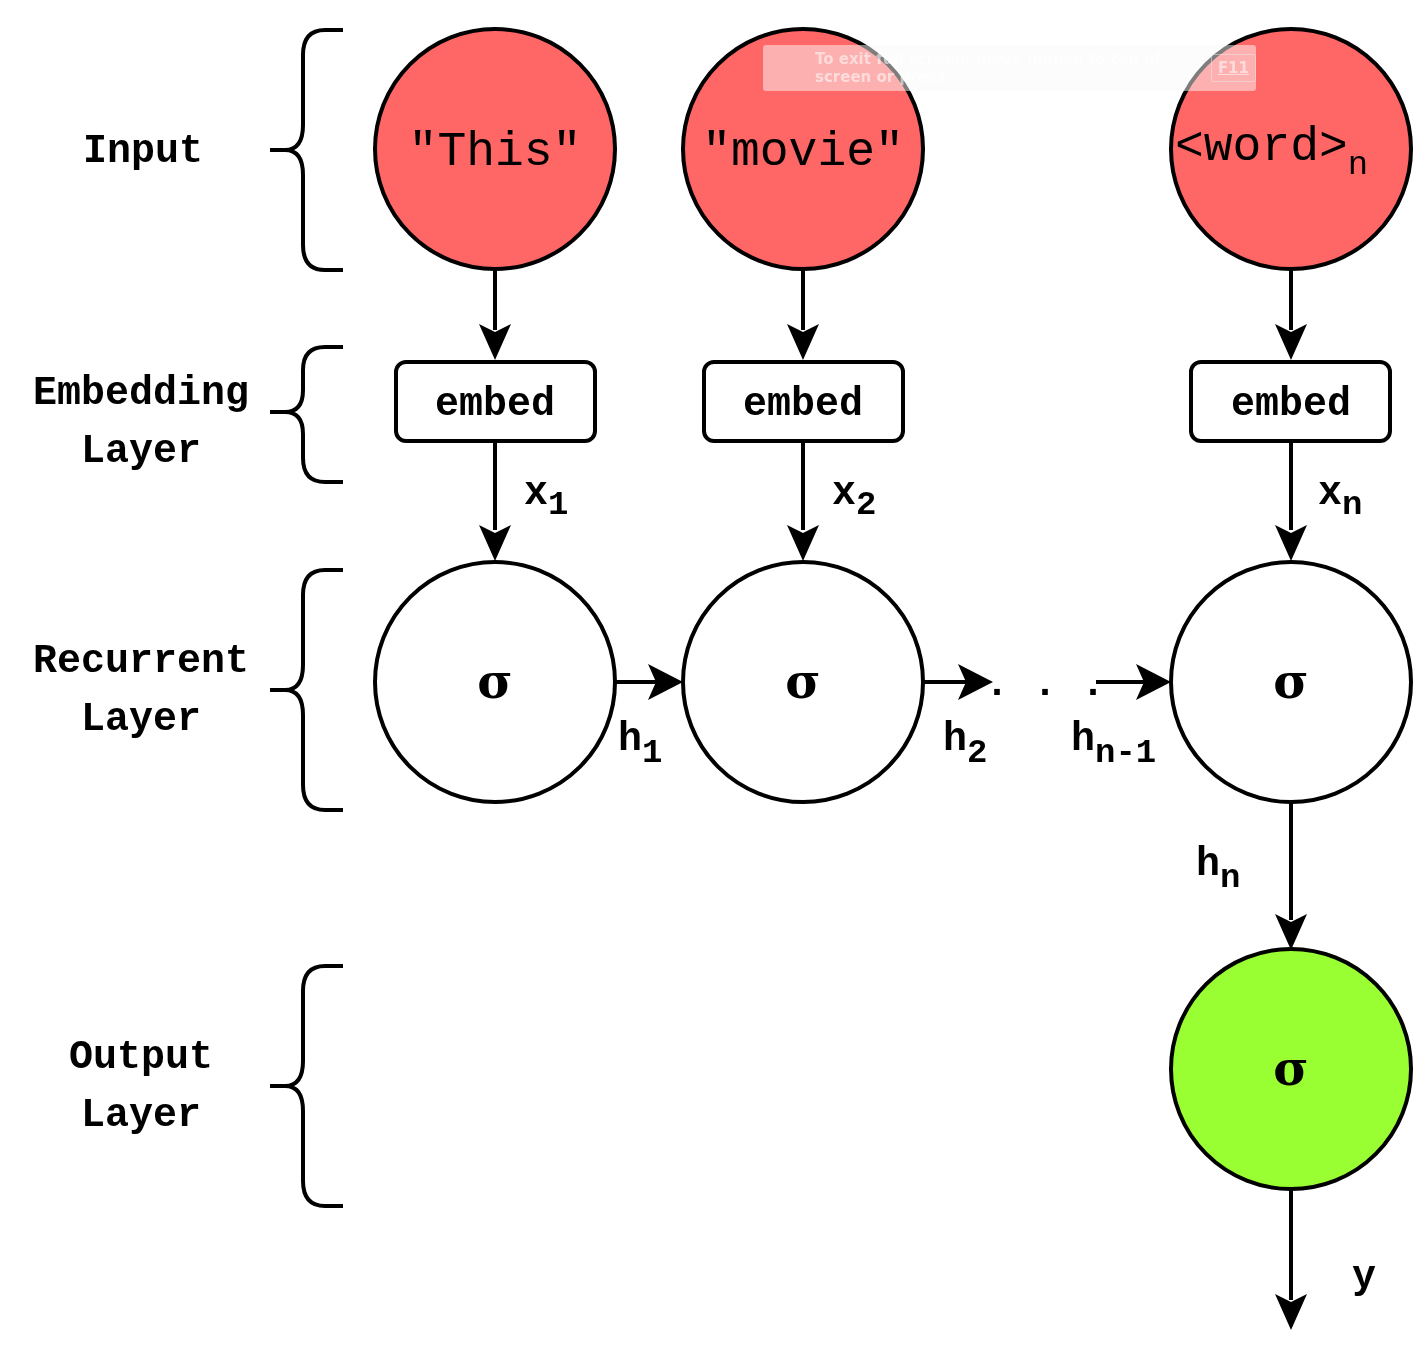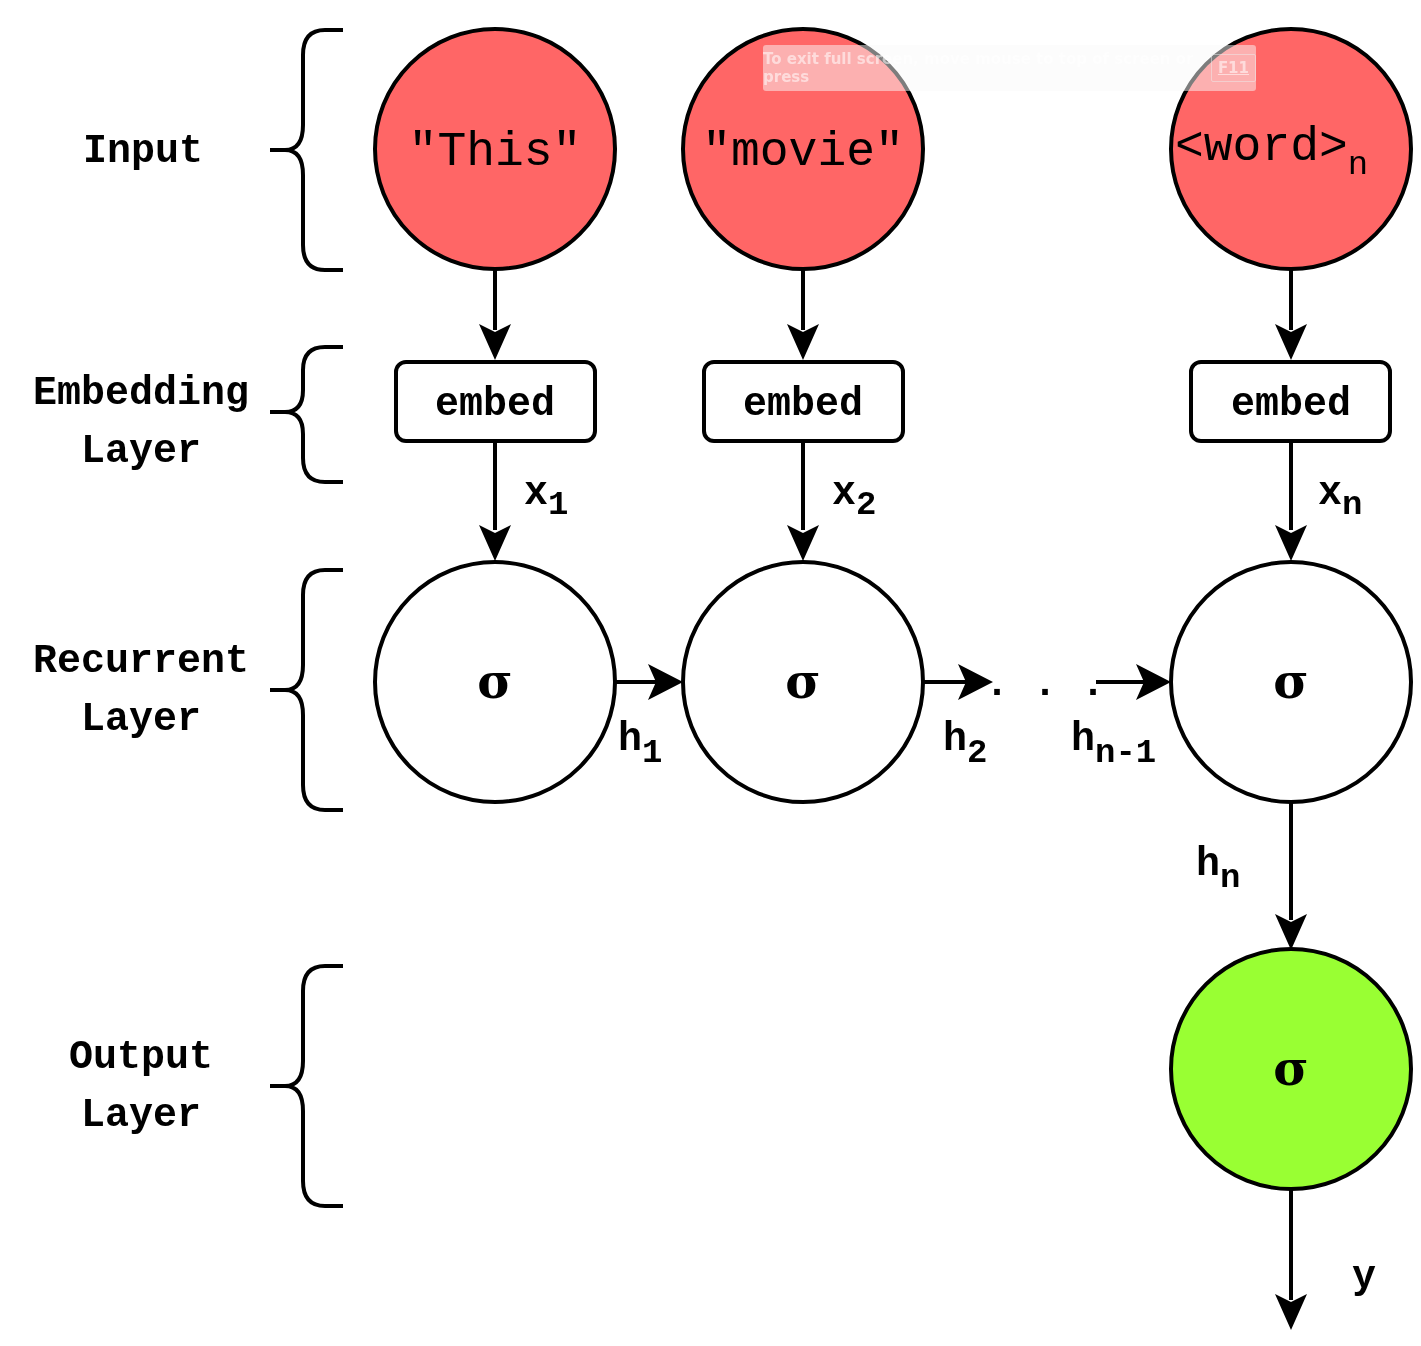--- a/index.html
+++ b/index.html
@@ -8,21 +8,21 @@
   .mono { font-family: "Liberation Mono", "DejaVu Sans Mono", monospace; }
   .layer-label { font-size:40px; font-weight:bold; fill:#000; }
   .node-text { font-size:48px; fill:#000; }
   .embed-text { font-size:40px; font-weight:bold; fill:#000; }
   .sigma { font-size:48px; font-weight:bold; fill:#000; font-family: "DejaVu Serif", serif; }
   .var { font-size:40px; font-weight:bold; fill:#000; }
   .sub { font-size:34px; }
   .toast { position:absolute; left:763px; top:45px; width:493px; height:46px;
            background:rgba(250,250,250,0.5); border-radius:3px;
            font-family:"DejaVu Sans", sans-serif; font-size:15px; font-weight:bold;
-           color:rgba(255,255,255,0.55); display:flex; align-items:center; box-sizing:border-box; }
+           color:rgba(255,255,255,0.55); display:flex; align-items:center; padding-left:52px; box-sizing:border-box; }
   .toast .key { border:1px solid rgba(235,235,235,0.5); padding:4px 6px; border-radius:2px;text-decoration:underline; }
 </style>
 </head>
 <body>
 
 <svg id="diagram" xmlns="http://www.w3.org/2000/svg" width="1421" height="1346" viewBox="0 0 1421 1346">
   <defs>
     <marker id="ah" markerWidth="10" markerHeight="10" refX="9" refY="5" orient="auto" markerUnits="userSpaceOnUse" viewBox="0 0 10 10">
     </marker>
   </defs>

